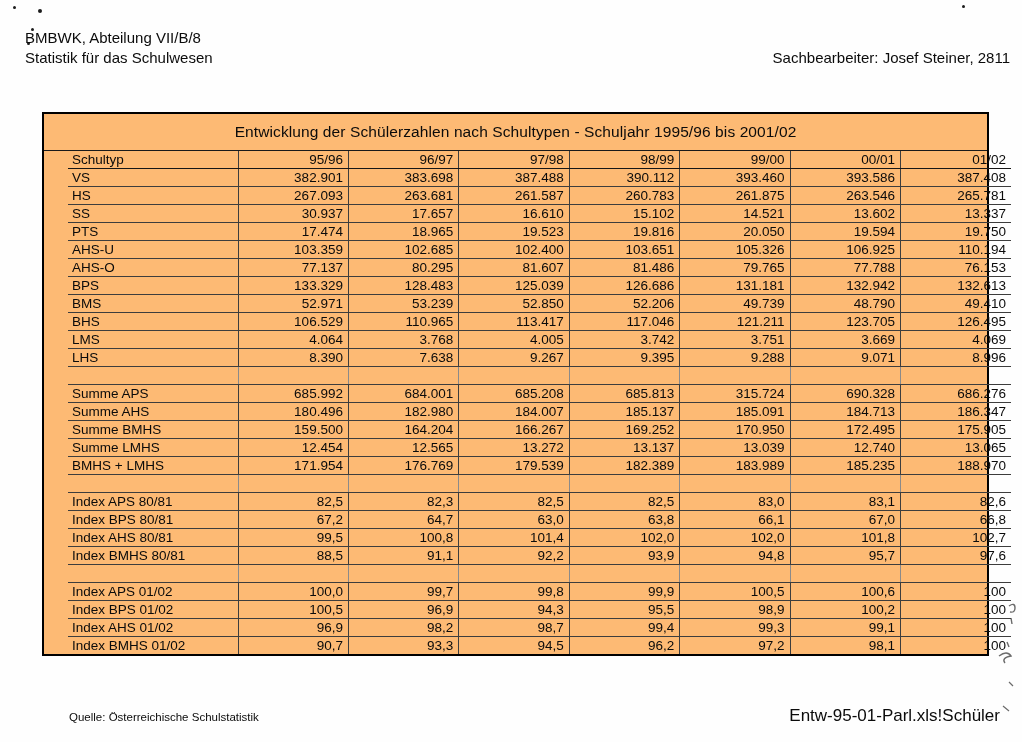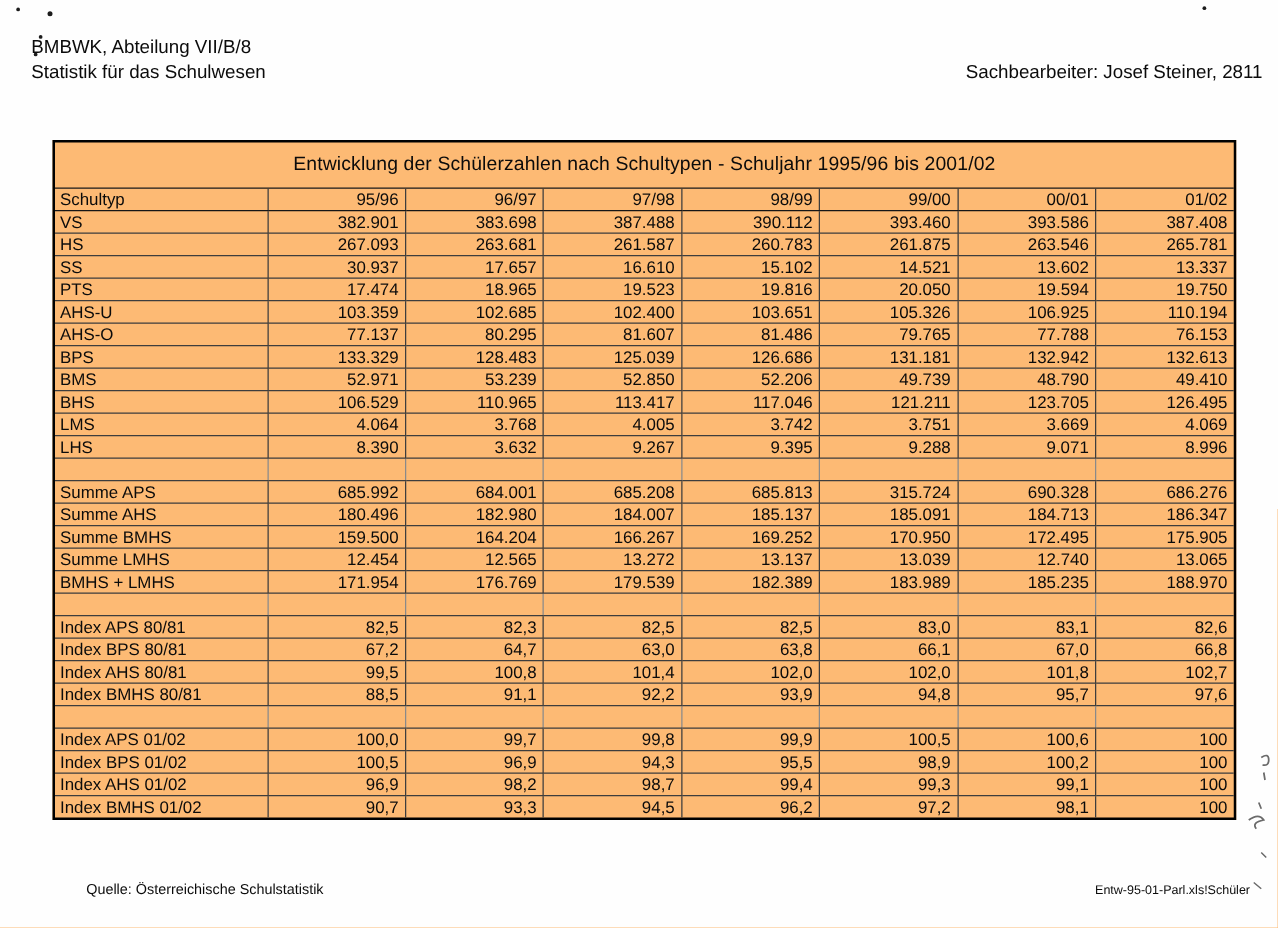--- a/index.html
+++ b/index.html
@@ -21,21 +21,21 @@
   
   .table-box {
     position:absolute; left:42px; top:112px; width:947px;
     border:2px solid #000; background:#fdba74; box-sizing:border-box;
   }
   .table-title {
     height:36px; display:flex; align-items:center; justify-content:center;
     font-size:15.5px; letter-spacing:.1px;
     border-bottom:1px solid #1a1a1a;
   }
-  table { width:100%; border-collapse:collapse; table-layout:fixed; font-size:13.5px; }
+  table { width:100%; border-collapse:collapse; table-layout:fixed; font-size:13.5px;margin-left:24px; }
   col.c-label { width:170px; }
   th, td {
     border:1px solid #3d3d3d;
     height:17px; line-height:17px;
     padding:0 5px 0 4px;
     overflow:hidden; white-space:nowrap;
     font-weight:normal;
   }
   th:first-child, td:first-child { text-align:left;  border-left:none; }
   th:not(:first-child), td:not(:first-child) { text-align:right; }
@@ -43,21 +43,21 @@
   thead th { border-top:none; border-bottom:1.5px solid #161616; }
   tbody tr:last-child td { border-bottom:none; }
   tr.spacer td { border-left-color:#8a8a8a; border-right-color:#8a8a8a; }
 
   
   .page-footer {
     position:absolute; left:25px; right:22px; top:706px;
     display:flex; justify-content:space-between; align-items:baseline;
   }
   .footer-source { font-size:11.5px;margin-left:44px; }
-  .footer-file   { font-size:10px; }
+  .footer-file   { font-size:17px; }
 
   
   .dot { position:absolute; background:#1c1c1c; border-radius:50%; }
   .d1 { left:13px;  top:6px;  width:3px; height:3px; }
   .d2 { left:38px;  top:9px;  width:4px; height:4px; }
   .d3 { left:31px;  top:28px; width:3px; height:3px; }
   .d4 { left:27px;  top:42px; width:3px; height:3px; }
   .d5 { left:962px; top:5px;  width:3px; height:3px; }
   .scribble { position:absolute; left:993px; top:598px; }
 </style>
@@ -205,21 +205,21 @@
           <td>3.768</td>
           <td>4.005</td>
           <td>3.742</td>
           <td>3.751</td>
           <td>3.669</td>
           <td>4.069</td>
         </tr>
         <tr>
           <td>LHS</td>
           <td>8.390</td>
-          <td>3.632</td>
+          <td>7.638</td>
           <td>9.267</td>
           <td>9.395</td>
           <td>9.288</td>
           <td>9.071</td>
           <td>8.996</td>
         </tr>
         <tr class="spacer">
           <td>&nbsp;</td>
           <td>&nbsp;</td>
           <td>&nbsp;</td>

